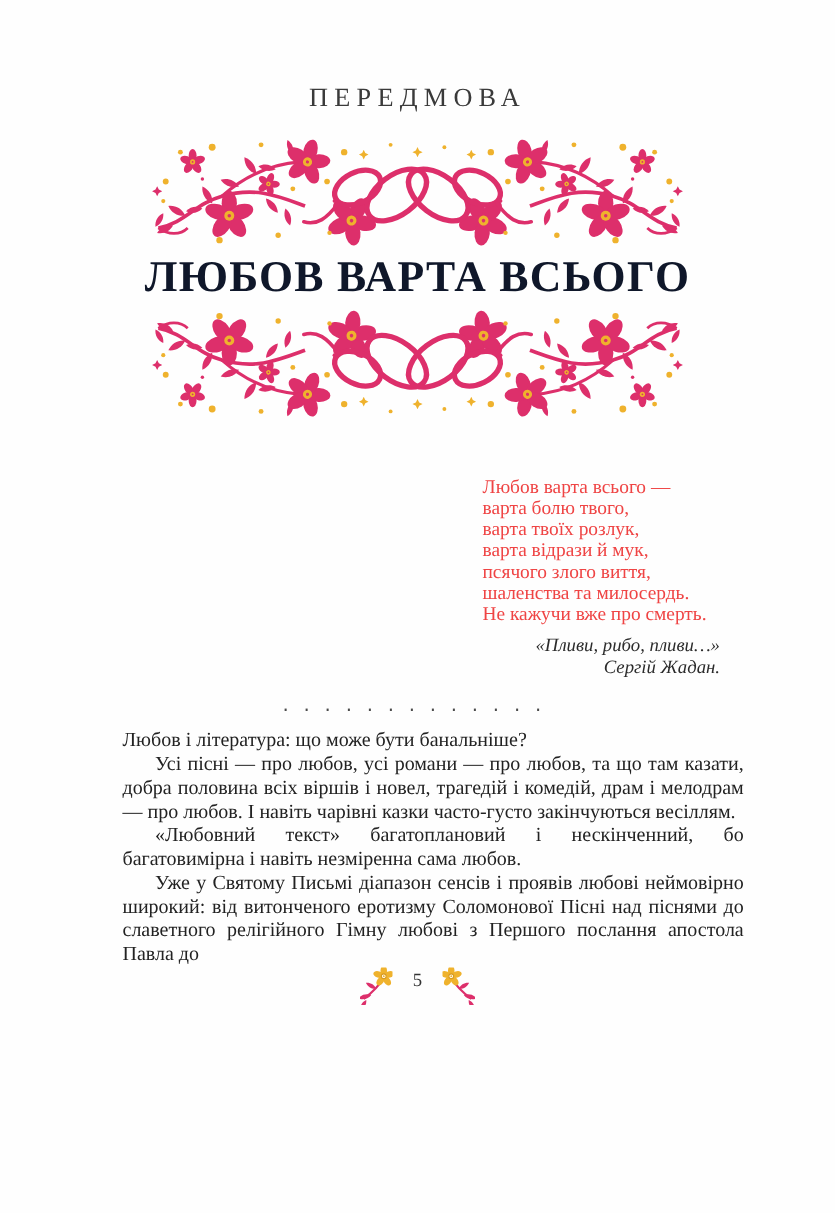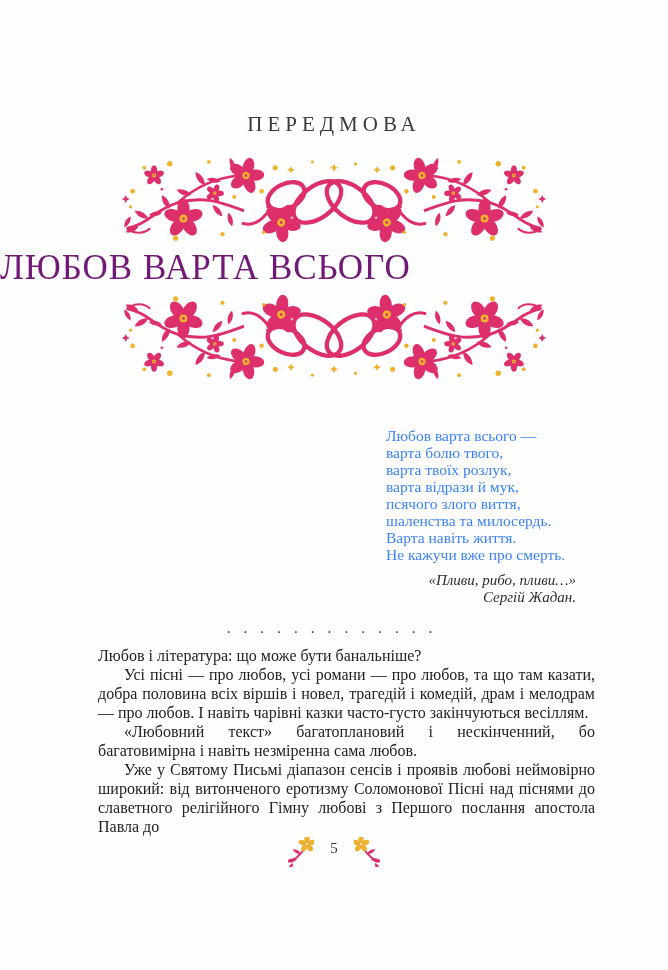--- a/index.html
+++ b/index.html
@@ -4,36 +4,36 @@
 <style>
   :root { --pink:#DD2F6B; --gold:#EFB22D; --ink:#262626; }
   * { margin:0; padding:0; box-sizing:border-box; }
   html,body { background:#e9e9e9; }
   .page {
     width:668px; height:970px; margin:0 auto; background:#fefefe;
     font-family:"Liberation Serif", serif; color:var(--ink);
     position:relative; overflow:hidden;
   }
   .kicker {
-    padding-top:112px; text-align:center;
+    padding-top:66px; text-align:center;
     font-size:21px; line-height:24px; letter-spacing:5px;
     color:#3a3a3a;
   }
   .band { display:block; margin:20px auto 0; width:444px; height:88px; }
   .band.flip { transform:scaleY(-1); margin-top:3px; }
   .chapter-title {
-    margin-top:1px; 
+    margin-top:1px; text-align:center;
     font-size:35px; line-height:45px; letter-spacing:1px;
-    color:#701a75; font-weight:normal;
+    color:#0f172a; font-weight:bold;
   }
   .pk { fill:var(--pink); }
   .gd { fill:var(--gold); }
   .st { fill:none; stroke:var(--pink); }
   .epigraph { margin:46px 0 0 386px; width:190px; }
-  .poem { font-size:15.5px; line-height:17px; color:#3b82f6; }
+  .poem { font-size:15.5px; line-height:17px; color:#ef4444; }
   .attribution { margin-top:9px; text-align:right; font-style:italic; font-size:15px; line-height:17px; color:#2c2c2c; }
   .dots {
     margin-top:15px; text-align:center;
     font-size:13px; letter-spacing:9px; color:#4a4a4a;
     font-family:"DejaVu Sans Mono", monospace;
   }
   .body-text { margin-top:10px; padding:0 73px 0 98px; font-size:16px; line-height:19px; text-align:justify; color:#222; }
   .body-text p.indent { text-indent:26px; }
   .body-text em { font-style:italic; }
   .footer { margin-top:1px; display:flex; justify-content:center; align-items:center; gap:16px; }
@@ -123,21 +123,20 @@
   </svg>
 
   <div class="epigraph">
     <div class="poem">
         <div>Любов варта всього —</div>
         <div>варта болю твого,</div>
         <div>варта твоїх розлук,</div>
         <div>варта відрази й мук,</div>
         <div>псячого злого виття,</div>
         <div>шаленства та милосердь.</div>
-        <div>Варта навіть життя.</div>
         <div>Не кажучи вже про смерть.</div>
       </div>
     <div class="attribution">
       <div>«Пливи, рибо, пливи…»</div>
       <div>Сергій Жадан.</div>
     </div>
   </div>
 
   <div class="dots">.............</div>
 

